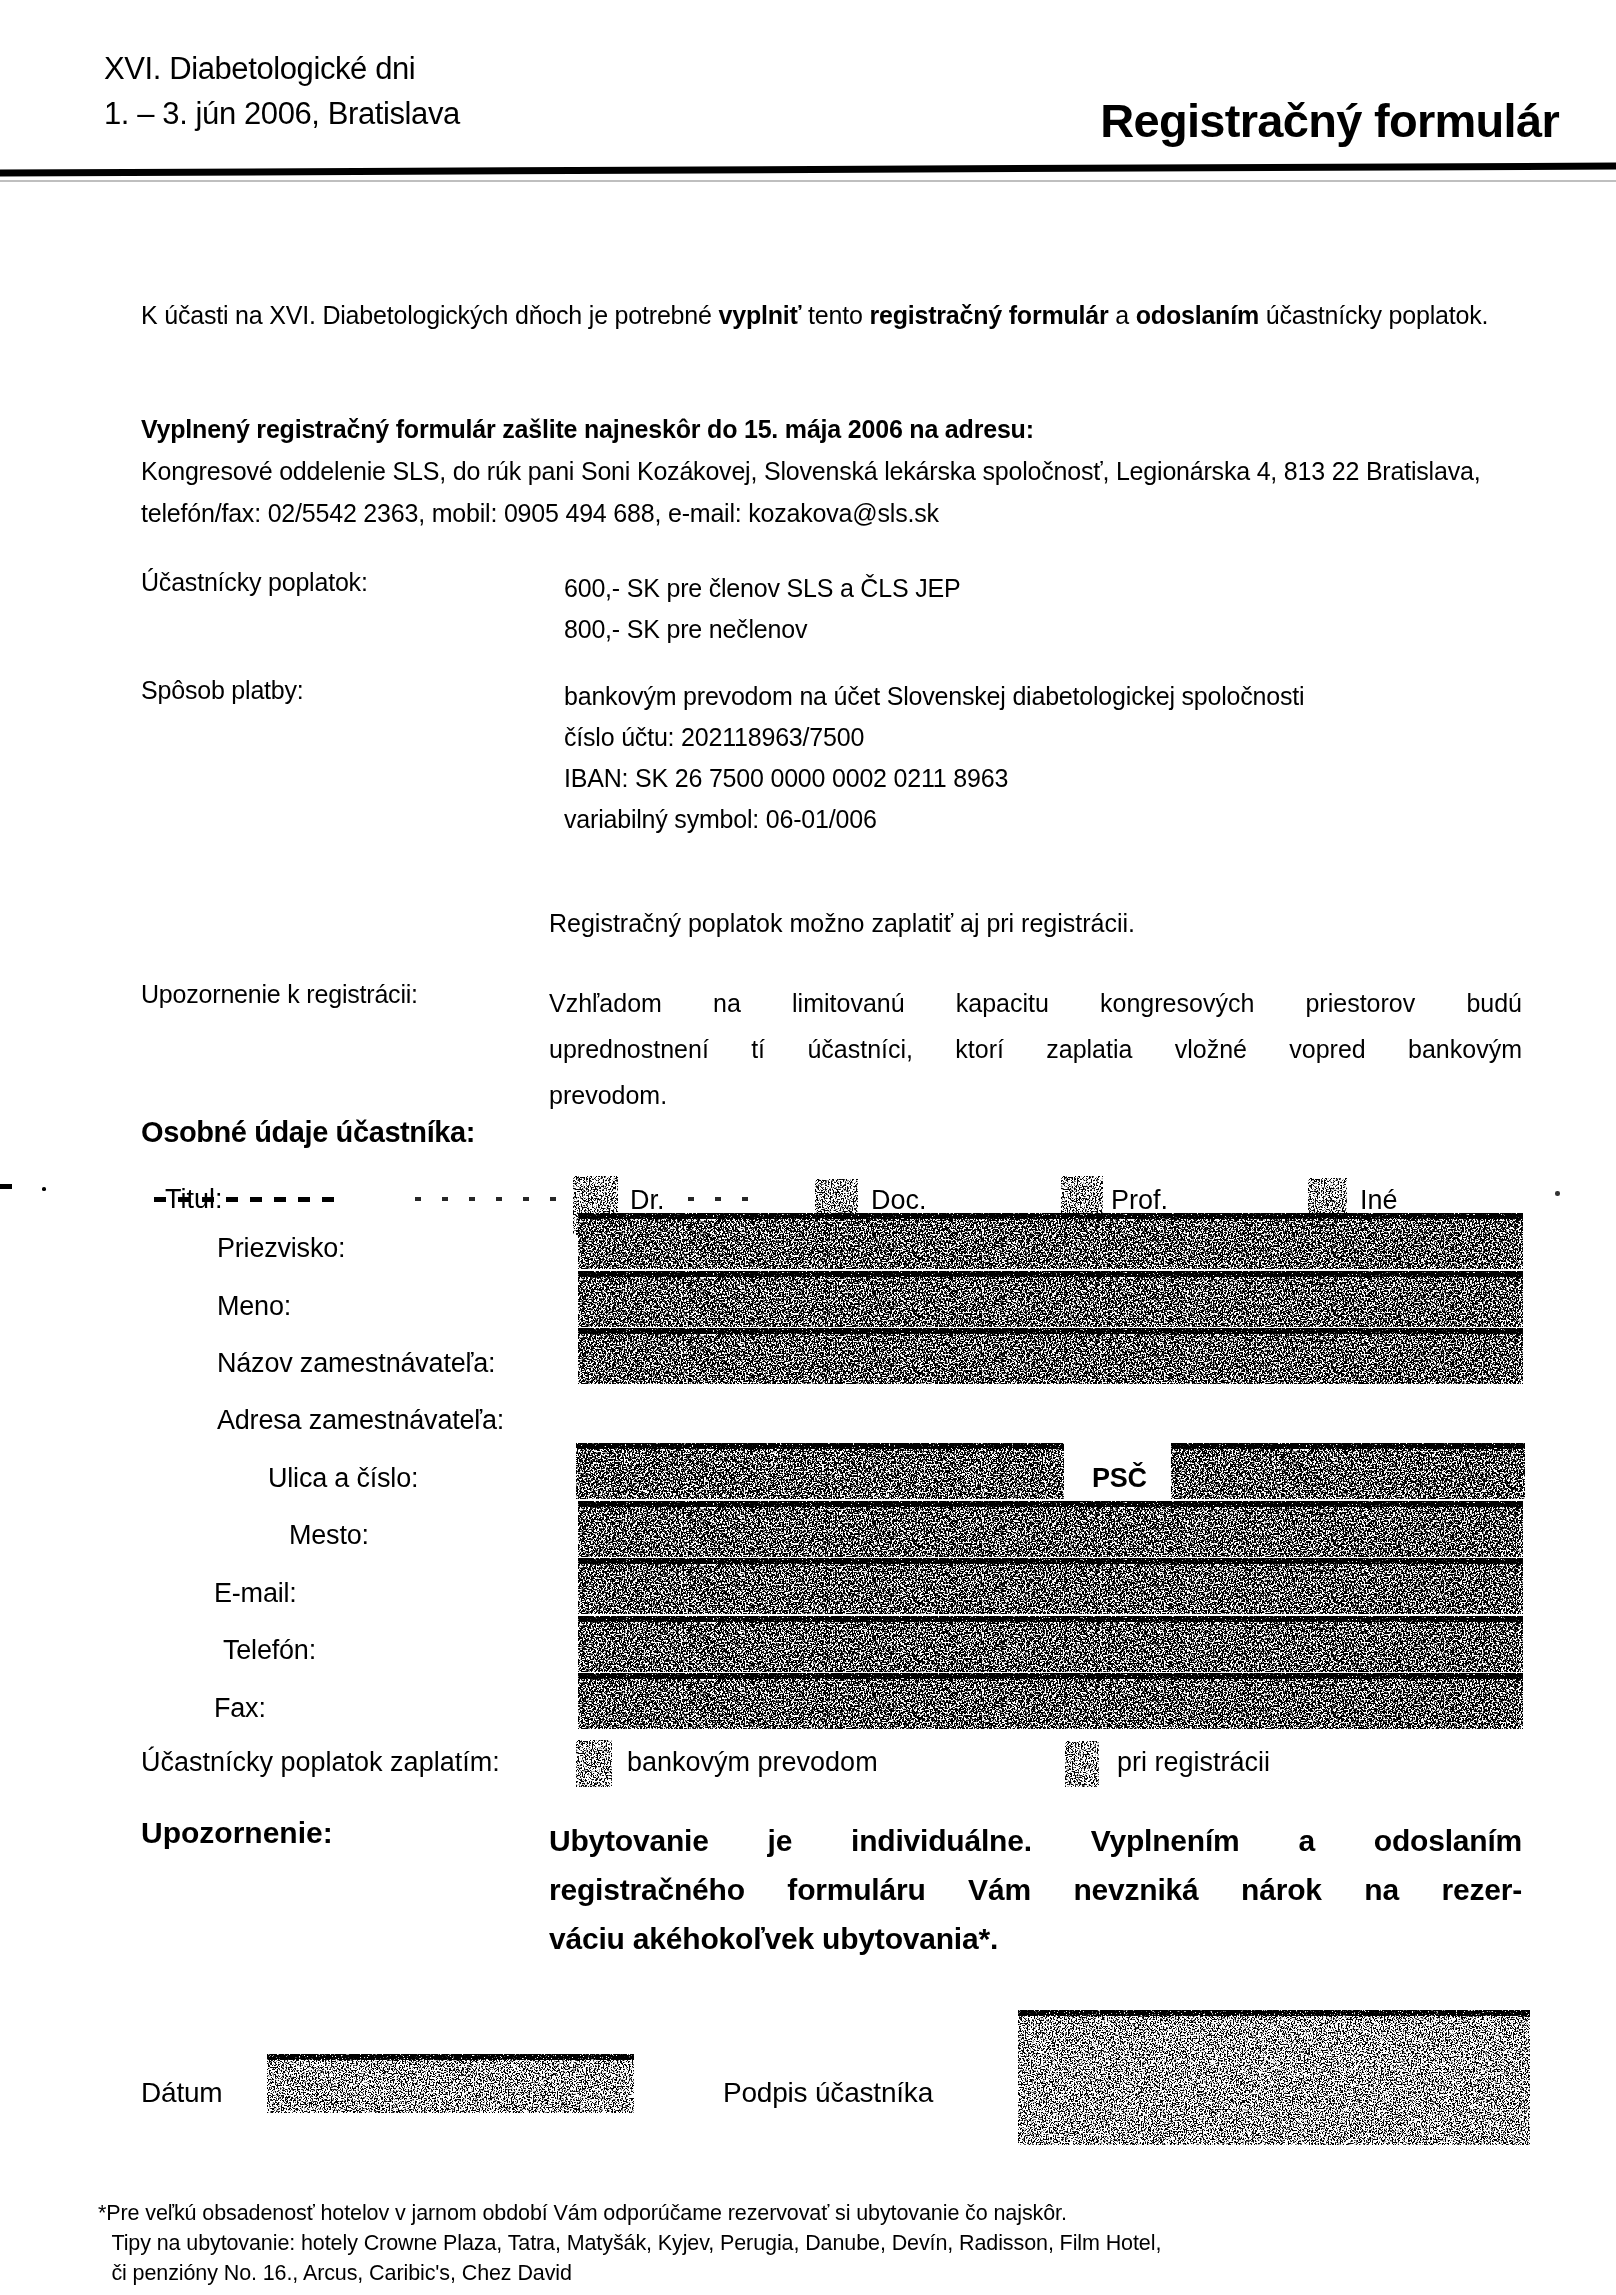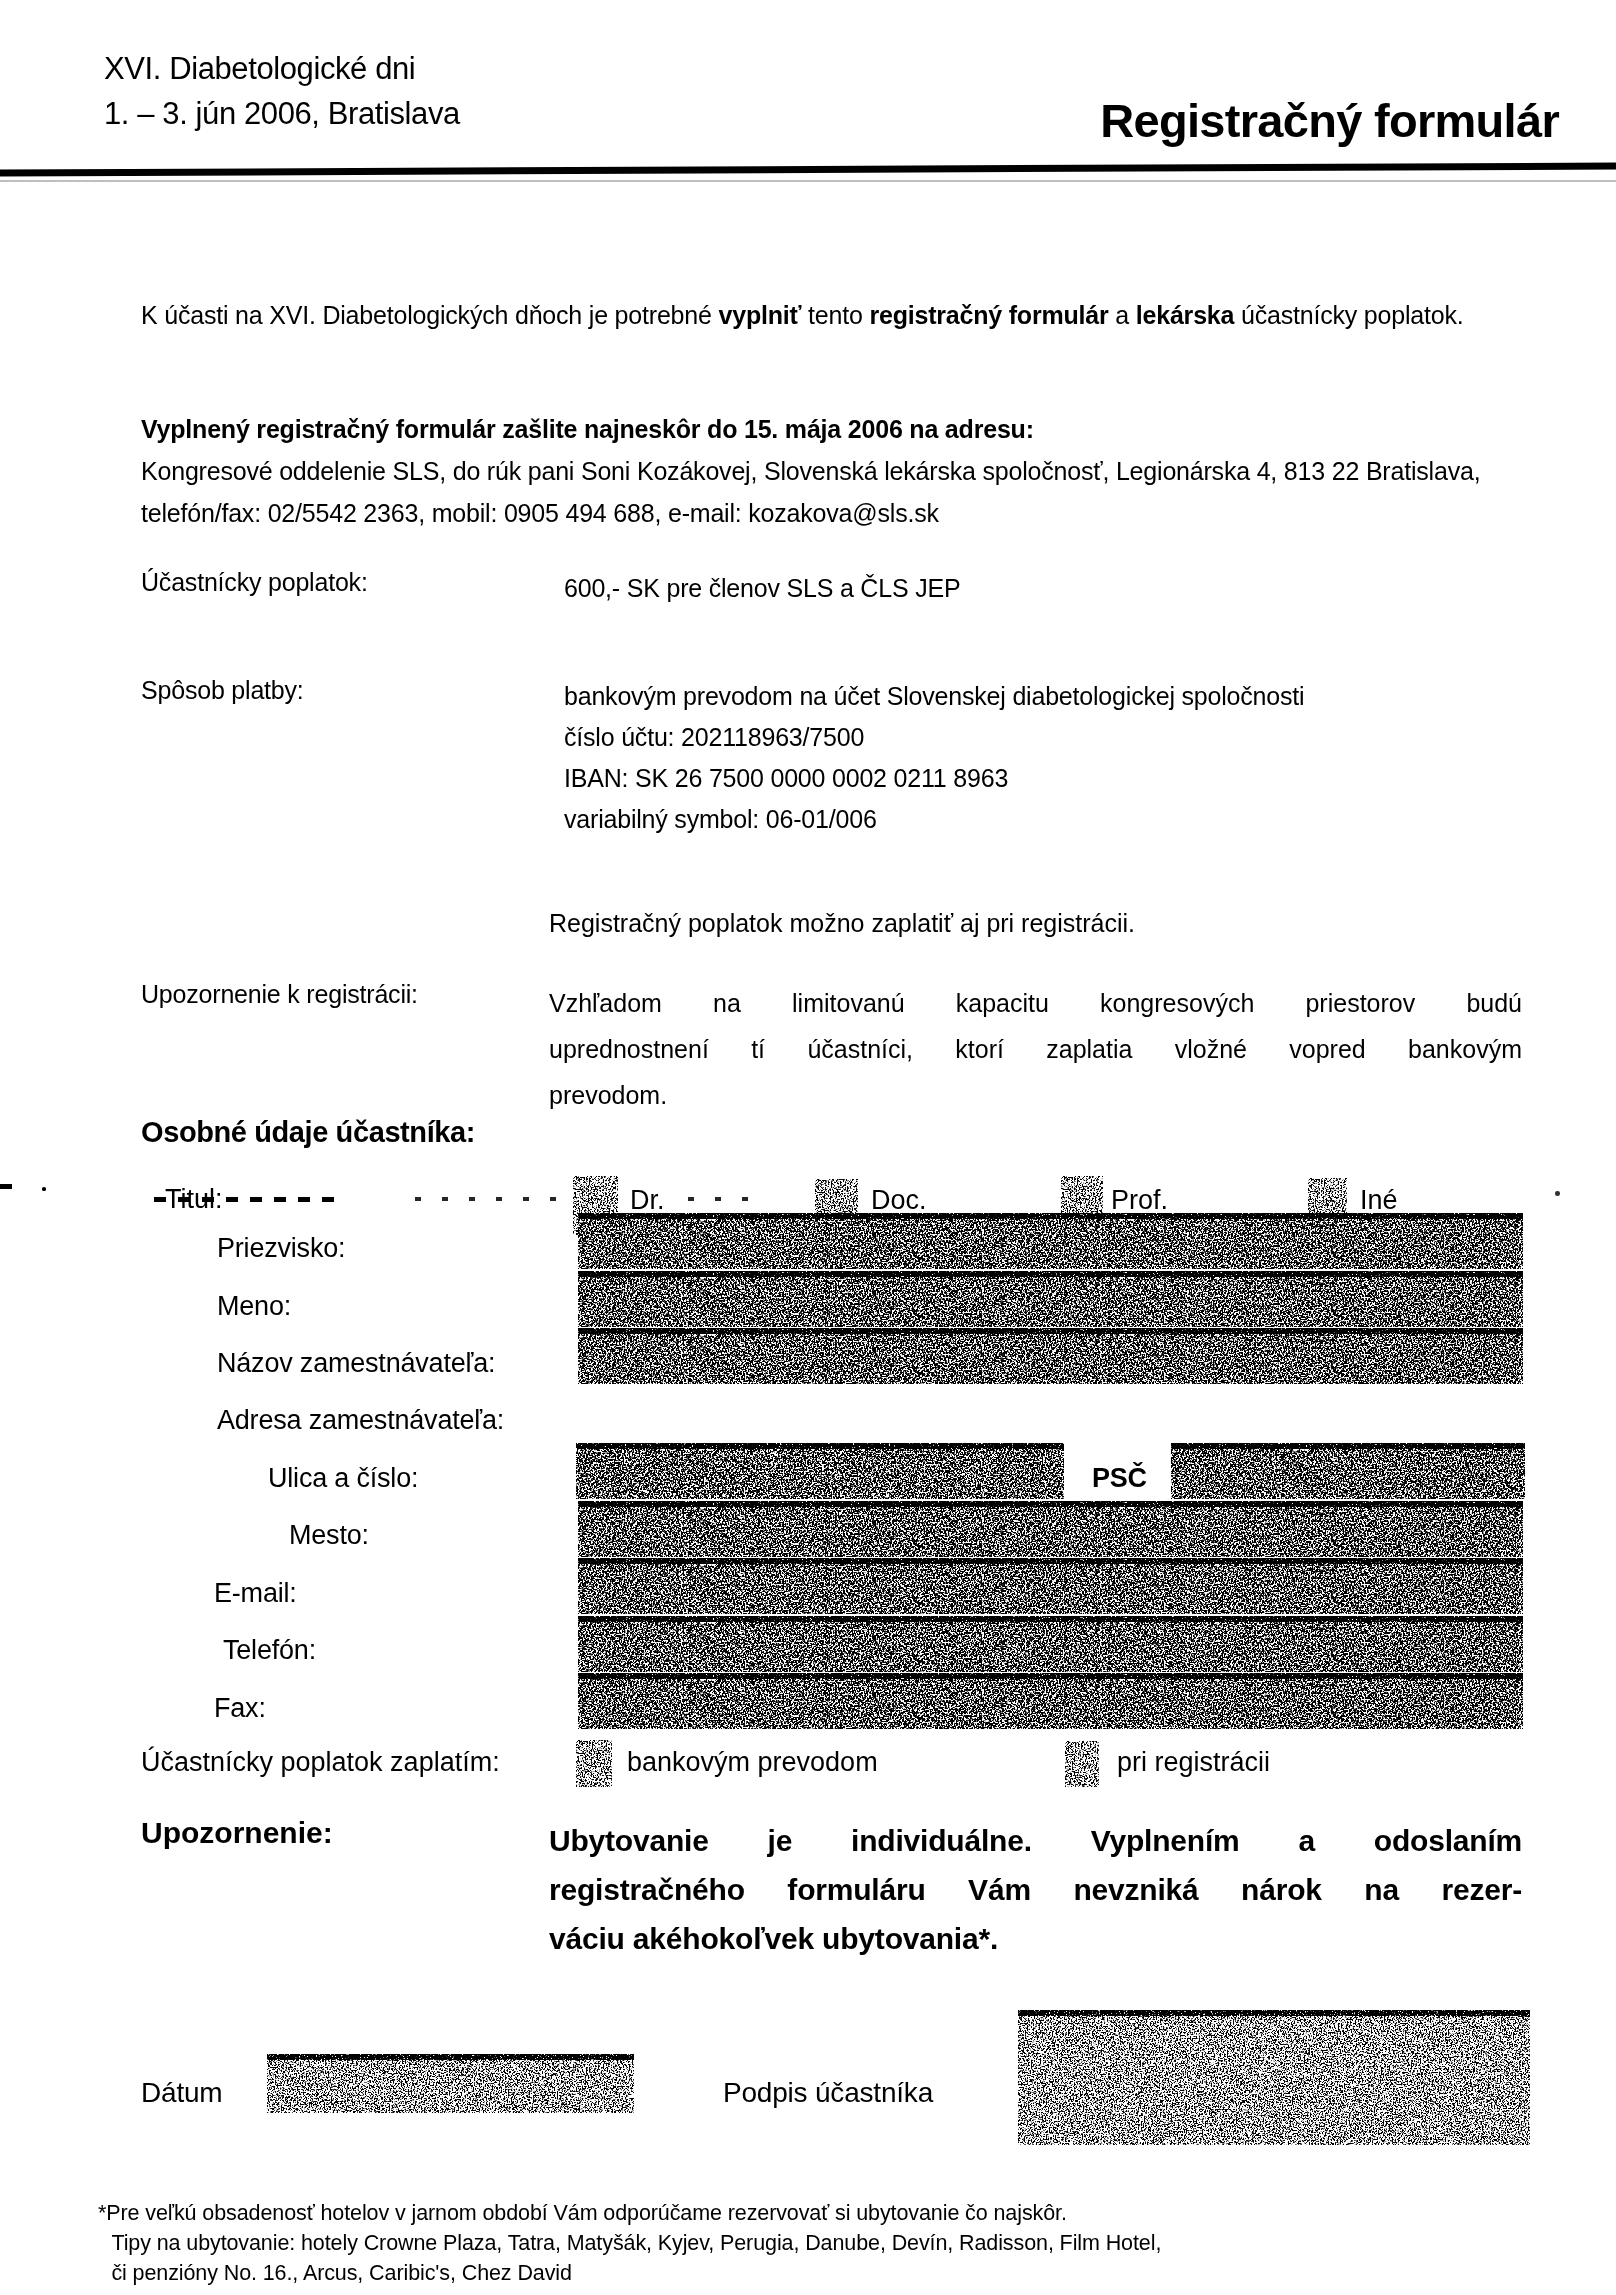--- a/index.html
+++ b/index.html
@@ -82,30 +82,31 @@
 </svg>
 
 <div class="abs event-block">
   <div>XVI. Diabetologické dni</div>
   <div>1. – 3. jún 2006, Bratislava</div>
 </div>
 <div class="abs form-title">Registračný formulár</div>
 <div class="abs rule-main"></div>
 <div class="abs rule-sub"></div>
 
-<div class="abs para intro"><span>K účasti na XVI. Diabetologických dňoch je potrebné </span><span class="bold">vyplniť</span><span> tento </span><span class="bold">registračný formulár</span><span> a </span><span class="bold">lekárska</span><span> účastnícky poplatok.</span></div>
+<div class="abs para intro"><span>K účasti na XVI. Diabetologických dňoch je potrebné </span><span class="bold">vyplniť</span><span> tento </span><span class="bold">registračný formulár</span><span> a </span><span class="bold">odoslaním</span><span> účastnícky poplatok.</span></div>
 
 <div class="abs para mailing">
   <div class="bold">Vyplnený registračný formulár zašlite najneskôr do 15. mája 2006 na adresu:</div>
   <div>Kongresové oddelenie SLS, do rúk pani Soni Kozákovej, Slovenská lekárska spoločnosť, Legionárska 4, 813 22 Bratislava, telefón/fax: 02/5542 2363, mobil: 0905 494 688, e-mail: kozakova@sls.sk</div>
 </div>
 
 <div class="abs label-col fee-label">Účastnícky poplatok:</div>
 <div class="abs value-col fee-values">
   <div>600,- SK pre členov SLS a  ČLS JEP</div>
+  <div>800,- SK pre nečlenov</div>
 </div>
 
 <div class="abs label-col pay-label">Spôsob platby:</div>
 <div class="abs value-col pay-values">
   <div>bankovým prevodom na účet Slovenskej diabetologickej spoločnosti</div>
   <div>číslo účtu: 202118963/7500</div>
   <div>IBAN: SK 26 7500 0000 0002 0211 8963</div>
   <div>variabilný symbol: 06-01/006</div>
 </div>
 <div class="abs pay-note">Registračný poplatok možno zaplatiť aj pri registrácii.</div>

